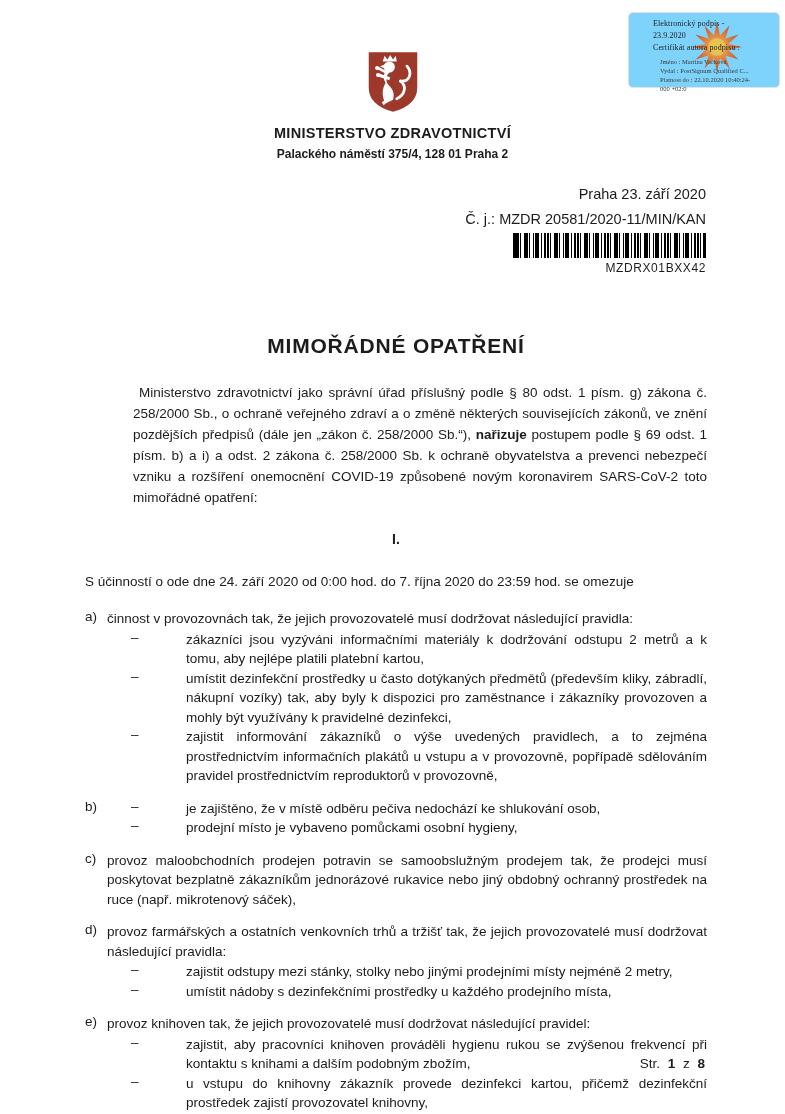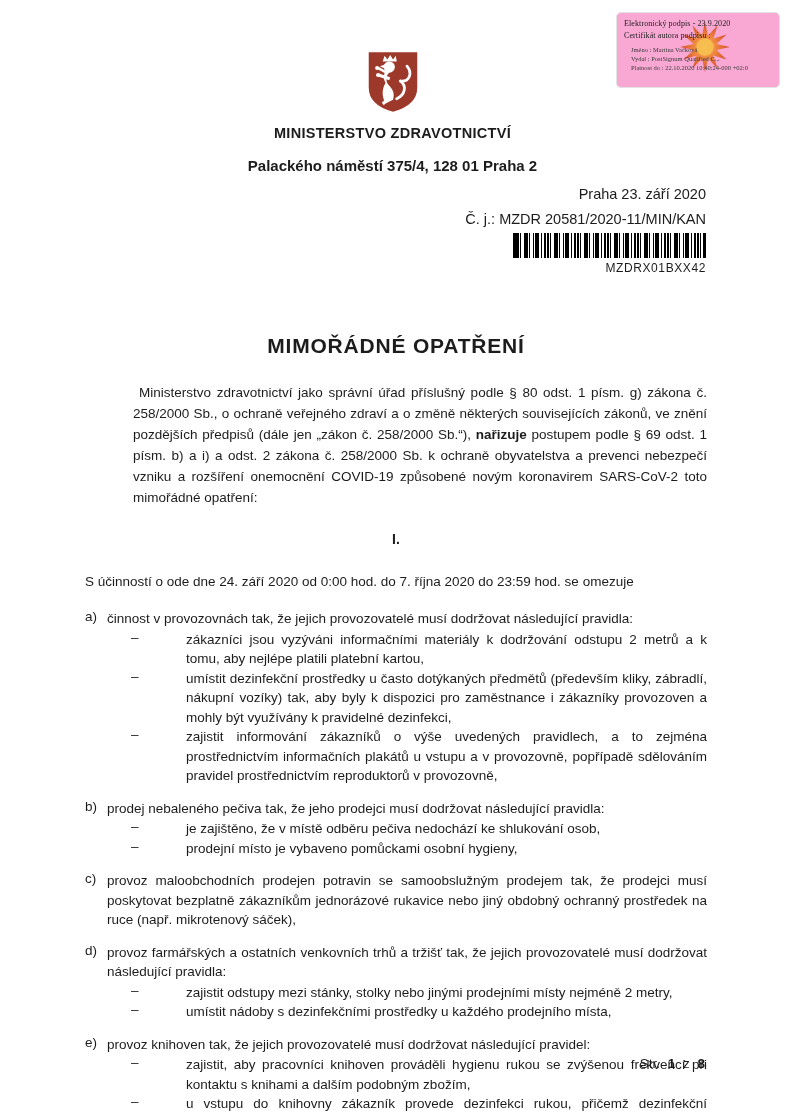--- a/index.html
+++ b/index.html
@@ -3,35 +3,35 @@
 <meta charset="utf-8">
 <style>
   html,body{margin:0;padding:0;background:#e9e9e9;}
   .page{
     position:relative;width:785px;height:1114px;margin:0 auto;
     background:#ffffff;overflow:hidden;color:#1c1c1c;
     font-family:"Liberation Sans","DejaVu Sans",sans-serif;
   }
   
   .stamp{
-    position:absolute;top:12px;right:5px;width:164px;height:76px;
-    border:1px solid #e2e2e2;border-radius:5px;background:#f9a8d4;
-    padding:5px 7px;box-sizing:border-box;
+    position:absolute;top:12px;right:5px;width:152px;height:76px;
+    border:1px solid #e2e2e2;border-radius:5px;background:#7dd3fc;
+    padding:5px 24px;box-sizing:border-box;
     font-family:"Liberation Serif","DejaVu Serif",serif;
   }
   .stamp-burst{position:absolute;left:62px;top:6px;width:52px;height:56px;opacity:.88;}
   .stamp-l{position:relative;z-index:2;}
   .stamp-line-lg{font-size:8px;line-height:12px;color:#1d1d1d;letter-spacing:.1px;}
   .stamp-line-sm{font-size:6.5px;line-height:9px;color:#3a3a3a;padding-left:7px;}
   .stamp-gap{height:3px;}
   
   .crest-block{position:absolute;top:50px;left:0;width:100%;text-align:center;}
   .crest{display:inline-block;}
   .ministry-name{font-weight:bold;font-size:14.5px;letter-spacing:.3px;margin-top:7px;}
-  .ministry-address{font-weight:bold;font-size:15px;margin-top:16px;}
+  .ministry-address{font-weight:bold;font-size:12px;margin-top:6px;}
   
   .meta{position:absolute;top:186px;right:79px;text-align:right;}
   .place-date{font-size:14.5px;}
   .ref-no{font-size:14.5px;margin-top:9px;}
   .barcode{
     width:186px;height:25px;margin:6px 0 3px auto;
     border-left:4px solid #000;border-right:3px solid #000;
     background:repeating-linear-gradient(90deg,
       #000 0 2px,#fff 2px 3px,#000 3px 4px,#fff 4px 7px,
       #000 7px 11px,#fff 11px 12px,#000 12px 13px,#fff 13px 16px,
@@ -141,21 +141,20 @@
             </div>
           <div class="bullet">
               <span class="bullet-dash">–</span>
               <div class="bullet-text">zajistit informování zákazníků o výše uvedených pravidlech, a to zejména prostřednictvím informačních plakátů u vstupu a v provozovně, popřípadě sdělováním pravidel prostřednictvím reproduktorů v provozovně,</div>
             </div>
         </div>
       </div>
 
       <div class="item">
         <span class="item-label">b)</span>
-        <div class="item-text">prodej nebaleného pečiva tak, že jeho prodejci musí dodržovat následující pravidla:</div>
         <div class="bullets">
           <div class="bullet">
               <span class="bullet-dash">–</span>
               <div class="bullet-text">je zajištěno, že v místě odběru pečiva nedochází ke shlukování osob,</div>
             </div>
           <div class="bullet">
               <span class="bullet-dash">–</span>
               <div class="bullet-text">prodejní místo je vybaveno pomůckami osobní hygieny,</div>
             </div>
         </div>
@@ -184,21 +183,21 @@
       <div class="item">
         <span class="item-label">e)</span>
         <div class="item-text">provoz knihoven tak, že jejich provozovatelé musí dodržovat následující pravidel:</div>
         <div class="bullets">
           <div class="bullet">
               <span class="bullet-dash">–</span>
               <div class="bullet-text">zajistit, aby pracovníci knihoven prováděli hygienu rukou se zvýšenou frekvencí při kontaktu s knihami a dalším podobným zbožím,</div>
             </div>
           <div class="bullet">
               <span class="bullet-dash">–</span>
-              <div class="bullet-text">u vstupu do knihovny zákazník provede dezinfekci rukou, přičemž dezinfekční prostředek zajistí provozovatel knihovny,</div>
+              <div class="bullet-text">u vstupu do knihovny zákazník provede dezinfekci kartou, přičemž dezinfekční prostředek zajistí provozovatel knihovny,</div>
             </div>
         </div>
       </div>
 
     </div>
   </div>
 
   <div class="footer">
     <span>Str.</span>
     <span class="bold sp">1</span>

